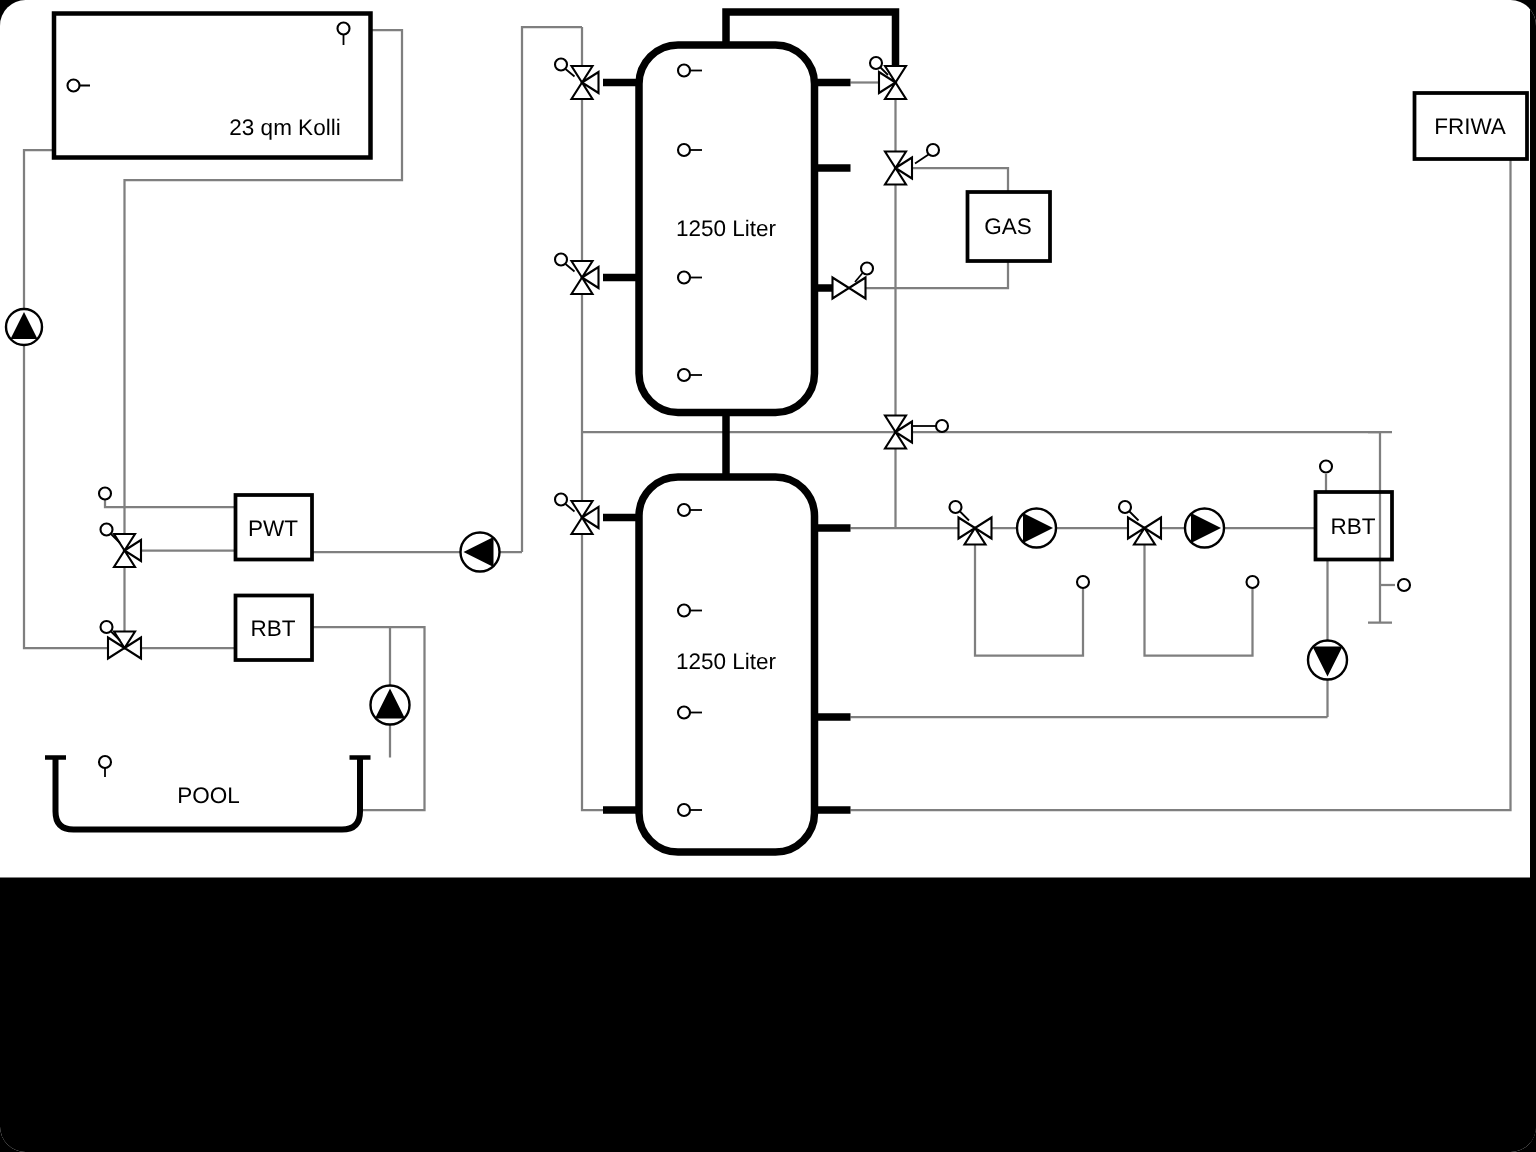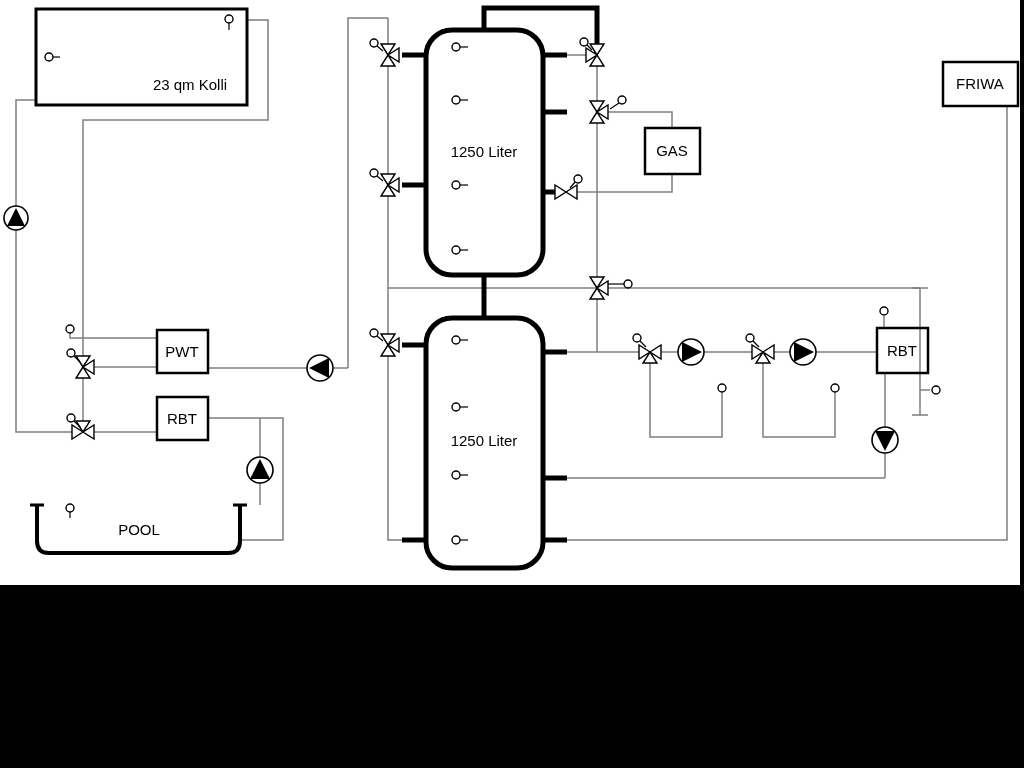--- a/index.html
+++ b/index.html
@@ -1,16 +1,16 @@
 <!DOCTYPE html>
 <html><head>
 <meta charset="utf-8">
 <style>
   html,body{margin:0;padding:0;background:#000;}
-  #stage{position:relative;width:1024px;height:768px;background:#ffffff;overflow:hidden;}
+  #stage{position:relative;width:1024px;height:768px;background:#ffffff;overflow:hidden;border-radius:17px;}
   svg{position:absolute;left:0;top:0;}
   text{font-family:"Liberation Sans",sans-serif;font-size:15px;fill:#000;}
   .lbl{text-anchor:middle;}
   .pipe{stroke:#7f7f7f;stroke-width:1.5;fill:none;}
   .thick{stroke:#000;stroke-width:5;fill:none;}
   .comp{stroke:#000;stroke-width:1.6;fill:#fff;}
   .valve{stroke:#000;stroke-width:1.4;fill:#fff;}
   .sensor{stroke:#000;stroke-width:1.4;fill:#fff;}
   .stem{stroke:#000;stroke-width:1.2;fill:none;}
   .rotor{fill:#000;stroke:none;}

